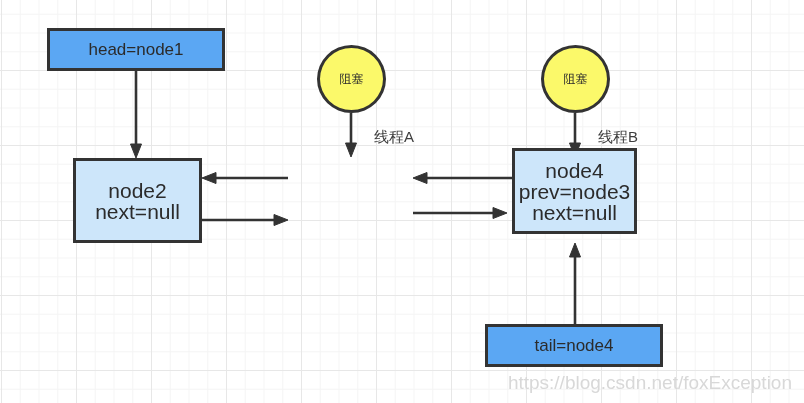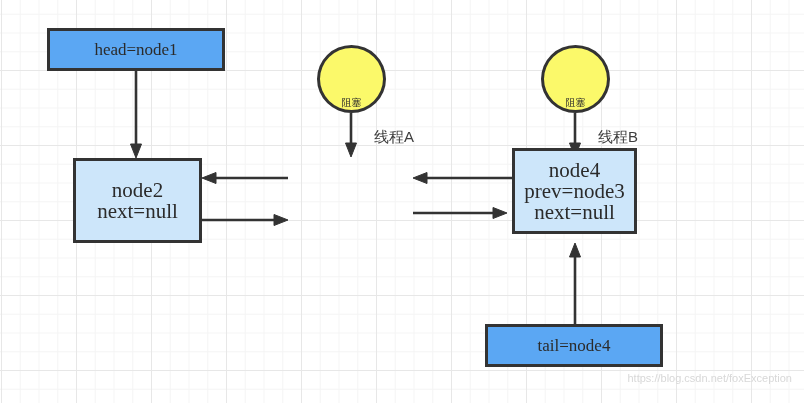--- a/index.html
+++ b/index.html
@@ -24,35 +24,35 @@
       linear-gradient(90deg,#e7e7e7 1px, transparent 1px),
       linear-gradient(#f4f4f4 1px, transparent 1px),
       linear-gradient(90deg,#f4f4f4 1px, transparent 1px);
     background-size:75px 75px,75px 75px,18.75px 18.75px,18.75px 18.75px;
     background-position:1px -5px,1px -5px,0 -5px,1px 0;
   }
   .arrow-layer{position:absolute;left:0;top:0;width:804px;height:403px;}
   .arrow-layer line{stroke:var(--stroke);stroke-width:2.6px;}
   .arrow-layer polygon{fill:var(--stroke);stroke:var(--stroke);stroke-width:1px;}
   .shape{position:absolute;display:flex;align-items:center;justify-content:center;
-         border:3px solid var(--stroke);color:#2b2b2b;text-align:center;font-family:Liberation Serif, serif;}
+         border:3px solid var(--stroke);color:#2b2b2b;text-align:center;}
   .pointer-box{background:var(--bright-blue);font-size:17px;}
   .node-box{background:var(--light-blue);flex-direction:column;font-size:21px;line-height:21px;}
-  .blocked-circle{background:var(--yellow);border-radius:50%;font-size:10px;align-items:flex-end;}
+  .blocked-circle{background:var(--yellow);border-radius:50%;font-size:12px;}
   .head-box{left:47px;top:28px;width:178px;height:43px;}
   .tail-box{left:485px;top:324px;width:178px;height:43px;text-align:center;}
   .node2-box{left:73px;top:158px;width:129px;height:85px;}
   .node3-box{left:288px;top:157px;width:126px;height:85px;}
   .node4-box{left:512px;top:148px;width:125px;height:86px;}
   .circle-a{left:317px;top:45px;width:69px;height:68px;}
   .circle-b{left:541px;top:45px;width:69px;height:68px;}
   .thread-label{position:absolute;font-size:15px;color:#3d3d3d;}
   .thread-a{left:374px;top:128px;}
   .thread-b{left:598px;top:128px;}
-  .watermark{position:absolute;right:12px;top:372px;font-size:11px;color:var(--watermark);}
+  .watermark{position:absolute;right:12px;top:372px;font-size:19px;color:var(--watermark);}
 </style>
 </head>
 <body>
 
 <div class="canvas">
 
   <svg class="arrow-layer" viewBox="0 0 804 403">
 
     <g>
       <line x1="136" y1="71" x2="136" y2="145"></line>

